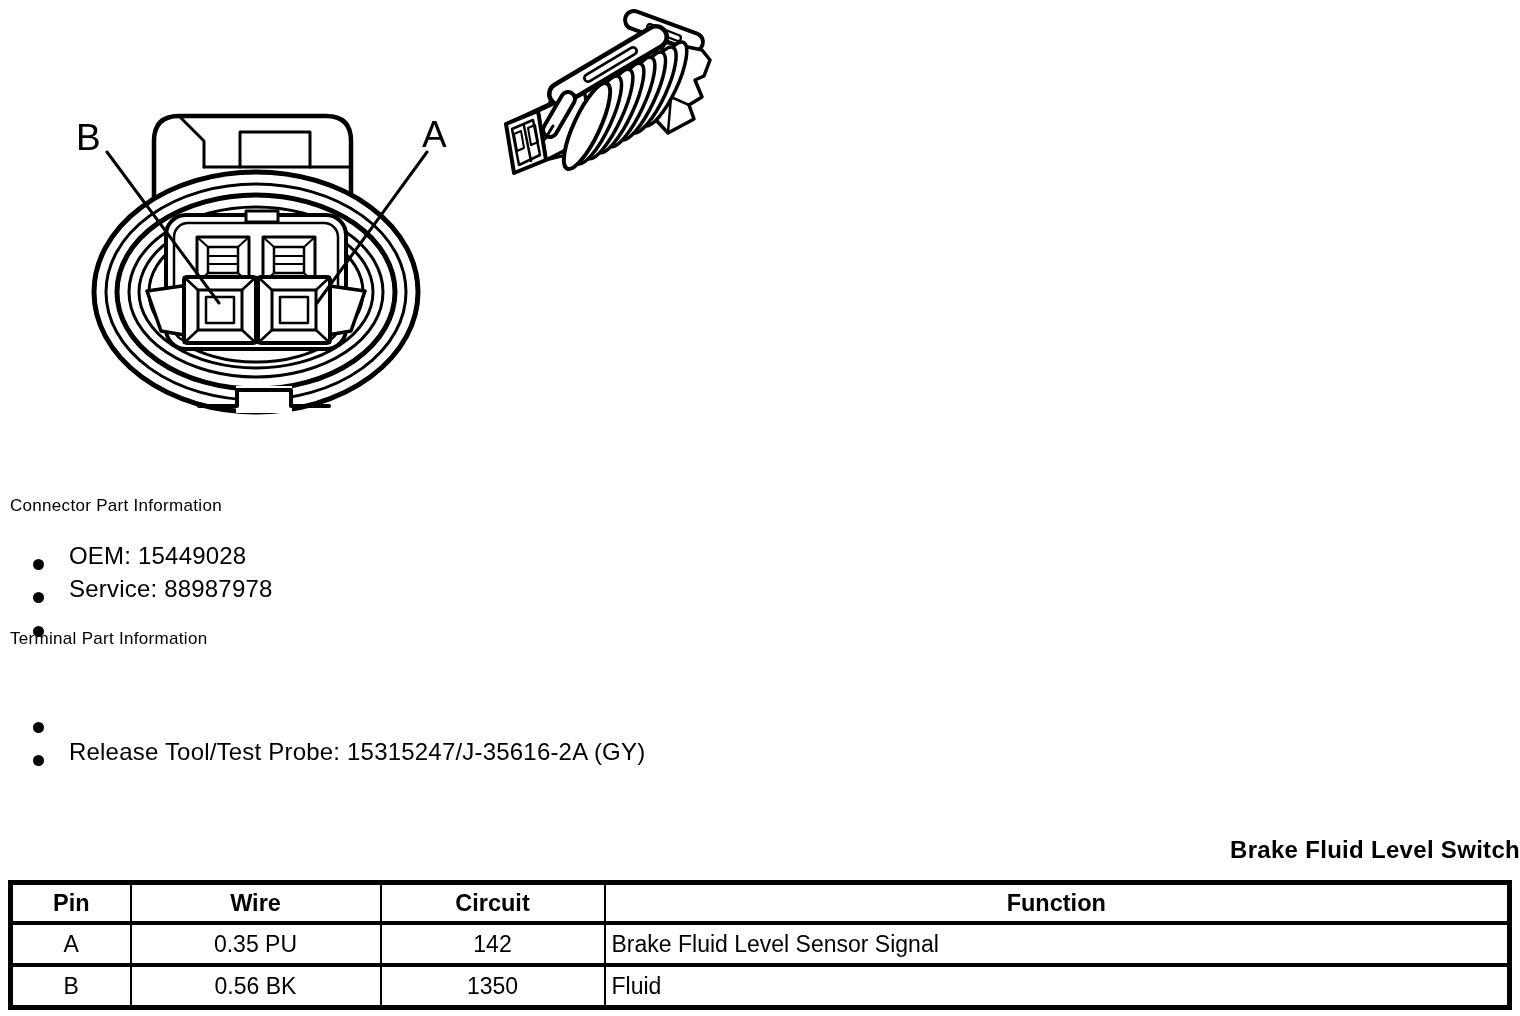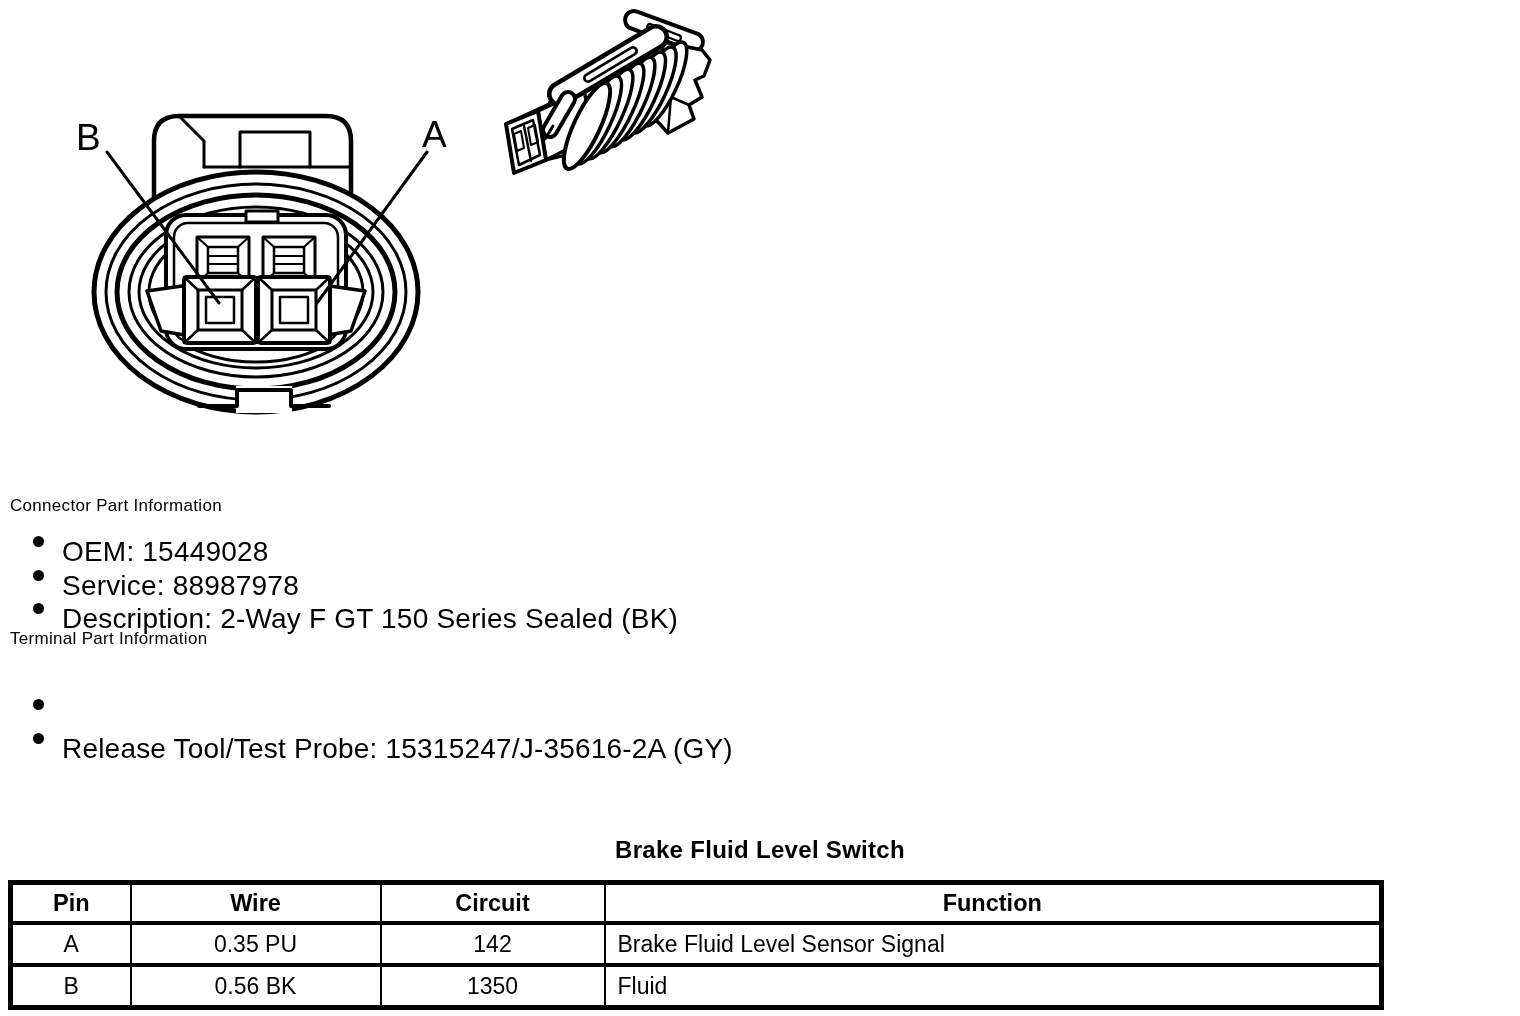--- a/index.html
+++ b/index.html
@@ -17,51 +17,51 @@
   }
   #connector-heading { top:482px; }
   #terminal-heading  { top:615px; }
 
   ul.bullets {
     position:absolute; left:33px; margin:0; padding:0; list-style:none;
   }
   #connector-list { top:536px; }
   #terminal-list  { top:699px; }
   ul.bullets li {
-    display:flex; align-items:flex-start; height:33.5px;
-    font-size:28px; letter-spacing:0.2px; white-space:nowrap;
+    display:flex; align-items:flex-end; height:33.5px;
+    font-size:24px; letter-spacing:0.2px; white-space:nowrap;gap:7px;
   }
   ul.bullets .dot {
     width:11px; height:11px; border-radius:50%; background:#000;
     margin-right:18px; flex:none;
   }
 
   .table-title {
     position:absolute; left:0; right:0; top:836px;
-    text-align:center; font-size:24px; font-weight:bold; letter-spacing:0.3px;
+    text-align:right; font-size:24px; font-weight:bold; letter-spacing:0.3px;
   }
 
   table.pinout {
-    position:absolute; left:8px; top:880px; width:1376px;
+    position:absolute; left:8px; top:880px; width:1504px;
     border-collapse:collapse; table-layout:fixed;
     border:5px solid #000;
   }
   table.pinout th, table.pinout td {
     border:2px solid #000; padding:0; vertical-align:middle;
     overflow:hidden; white-space:nowrap;
   }
   table.pinout th {
     border-bottom:4px solid #000;
     height:36px; font-size:23.5px; font-weight:bold; text-align:center;
   }
   table.pinout td {
     border-top:4px solid #000;
     height:38px; font-size:23px; text-align:center;
   }
-  table.pinout td.fn { text-align:left; padding-left:12px; }
+  table.pinout td.fn { text-align:left; padding-left:6px; }
   col.c-pin { width:120px; } col.c-wire { width:250px; }
   col.c-circuit { width:224px; }
 </style>
 </head>
 <body>
 
 <svg class="drawings" width="760" height="460" viewBox="0 0 760 460" aria-hidden="true">
 
   <g fill="none" stroke="#000" stroke-linejoin="round" stroke-linecap="round">
 
@@ -160,21 +160,20 @@
   <li>
     <span class="dot"></span>
     <span>OEM: 15449028</span>
   </li>
   <li>
     <span class="dot"></span>
     <span>Service: 88987978</span>
   </li>
   <li>
     <span class="dot"></span>
-    <span>Description: 2-Way F GT 150 Series Sealed (BK)</span>
   </li>
 </ul>
 
 <h2 id="terminal-heading" class="section-heading">Terminal Part Information</h2>
 
 <ul id="terminal-list" class="bullets">
   <li>
     <span class="dot"></span>
   </li>
   <li>

